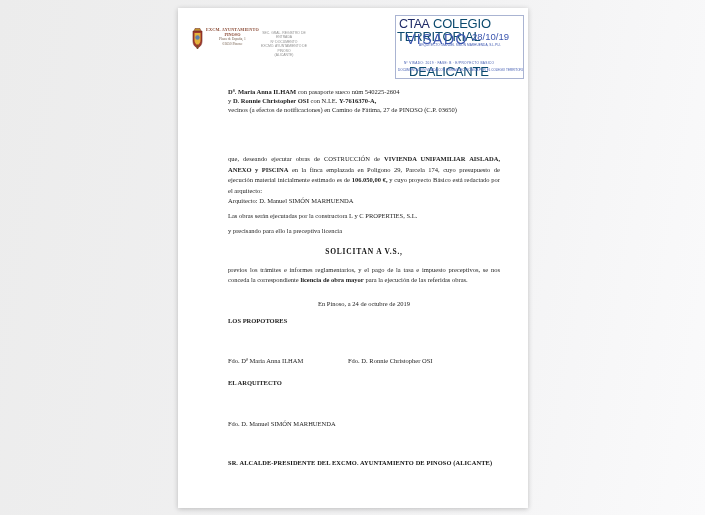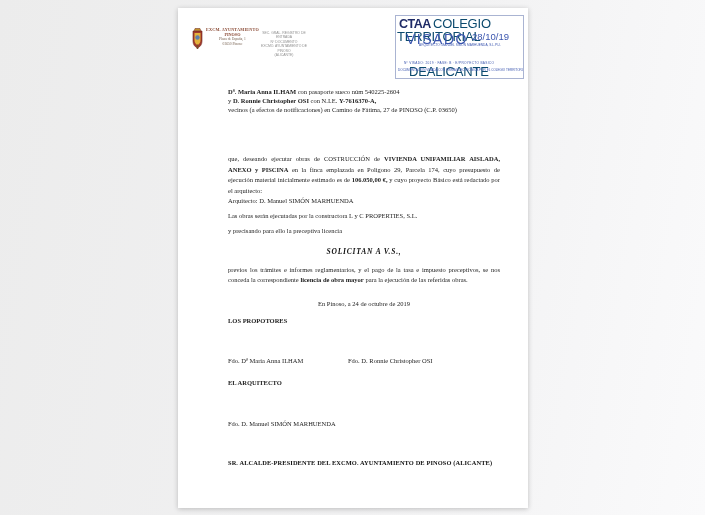--- a/index.html
+++ b/index.html
@@ -29,21 +29,21 @@
     position:absolute;left:217px;top:7px;width:127px;height:62px;
     border:1.5px solid #aab4d2;background:rgba(255,255,255,.6);
     font-family:"Liberation Sans","DejaVu Sans",sans-serif;overflow:hidden;
   }
   .stamp .gray{position:absolute;color:#0c4a6e;font-weight:normal;letter-spacing:-.2px;white-space:nowrap;}
   .g1{left:37px;top:0px;font-size:13px;}
   .g2{left:1px;top:13px;font-size:13px;}
   .g3{left:1px;top:27px;font-size:13px;}
   .g4{left:1px;top:48px;font-size:13px;margin-left:12px;}
   .stamp .blue{color:#3a55ae;position:absolute;white-space:nowrap;}
-  .ctaa{position:absolute;left:3px;top:1px;font-size:12.5px;font-weight:bold;color:#1e2a66;letter-spacing:-.5px;}
+  .ctaa{position:absolute;left:3px;top:1px;font-size:12.5px;font-weight:normal;color:#1e2a66;letter-spacing:-.5px;}
   .visado{left:10px;top:15px;font-size:14px;letter-spacing:1.5px;}
   .vdate{left:76px;top:15px;font-size:9.5px;font-weight:normal;}
   .firmline{left:23px;top:27px;font-size:3.2px;}
   .refline{left:8px;top:45px;font-size:3.2px;letter-spacing:.3px;}
   .footline{left:2px;top:51.5px;font-size:3.1px;}
   
   .title{
     position:absolute;left:50px;width:272px;top:54px;text-align:center;
     font-size:10.5px;font-weight:bold;letter-spacing:.4px;color:#111;
     text-decoration:underline;
@@ -52,21 +52,21 @@
   .line{white-space:nowrap;}
   .b{font-weight:bold;}
   .p1{top:79px;line-height:9px;}
   .center-head{position:absolute;left:50px;width:272px;text-align:center;font-weight:bold;color:#111;}
   .exponen{top:130px;font-size:7.5px;letter-spacing:.8px;}
   .p2{top:146px;line-height:10.6px;text-align:justify;}
   .single{position:absolute;left:50px;width:272px;color:#1d1d1d;font-size:6.5px;white-space:nowrap;}
   .arch-line{top:189px;}
   .constructor-line{top:204px;}
   .licence-line{top:219px;}
-  .solicitan{top:239px;font-size:7.5px;letter-spacing:.8px;font-style:italic;}
+  .solicitan{top:239px;font-size:7.5px;letter-spacing:.8px;}
   .p3{top:257px;line-height:10.3px;text-align:justify;}
   .date-line{top:292px;text-align:center;white-space:normal;}
   .promoters{top:309px;font-weight:bold;}
   .sig-row{position:absolute;left:50px;top:349px;width:272px;font-size:6.5px;color:#1d1d1d;}
   .sig-right{position:absolute;left:120px;top:0;}
   .arch-head{top:371px;font-weight:bold;}
   .arch-sig{top:412px;}
   .addressee{top:451px;font-weight:bold;font-size:6.4px;letter-spacing:.1px;color:#111;}
 </style>
 </head>

